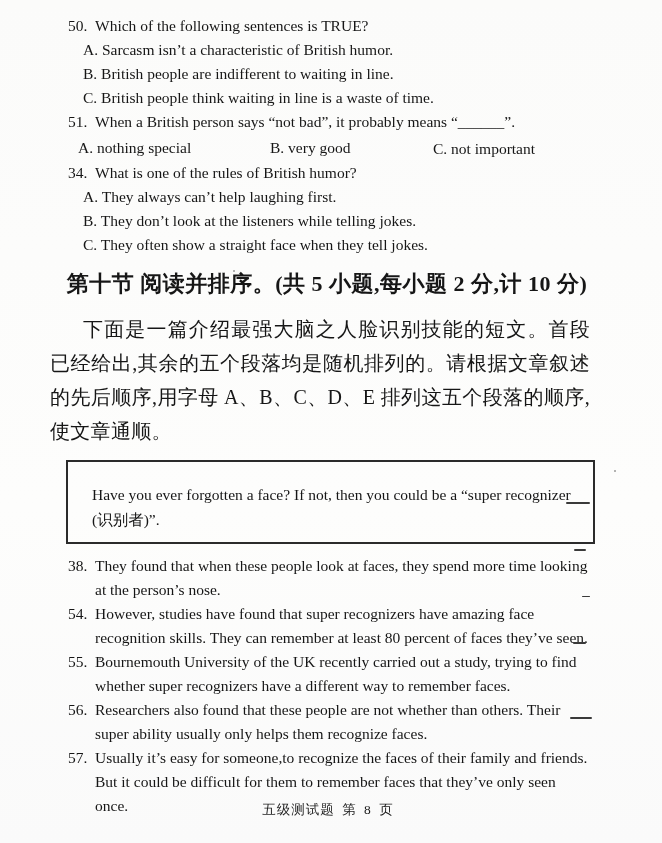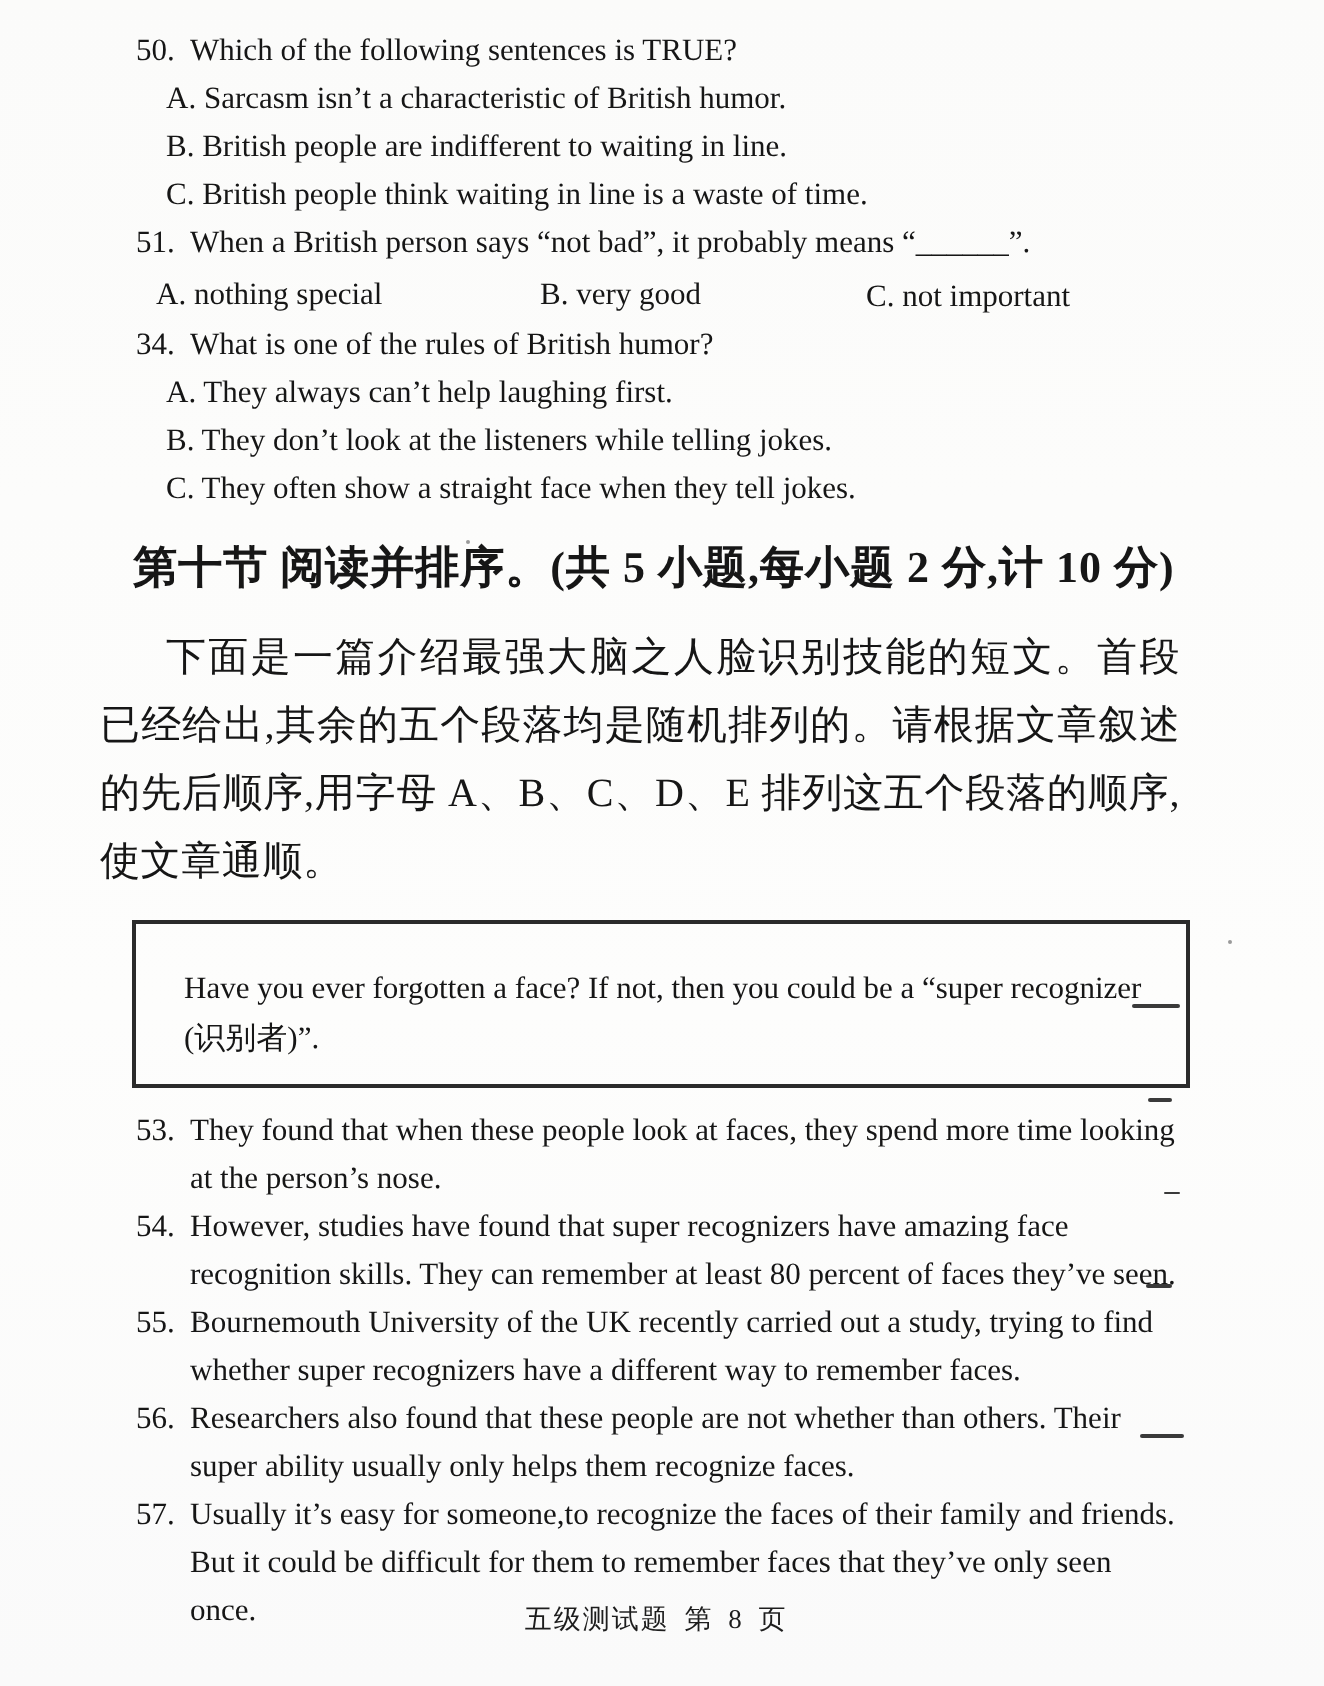--- a/index.html
+++ b/index.html
@@ -96,21 +96,21 @@
 
     <div class="sec-heading">第十节 阅读并排序。(共 5 小题,每小题 2 分,计 10 分)</div>
     <p class="instructions">下面是一篇介绍最强大脑之人脸识别技能的短文。首段已经给出,其余的五个段落均是随机排列的。请根据文章叙述的先后顺序,用字母 A、B、C、D、E 排列这五个段落的顺序,使文章通顺。</p>
 
     <div class="lead-box">
       <p>Have you ever forgotten a face? If not, then you could be a “super recognizer (识别者)”.</p>
     </div>
 
     <div class="ordering">
       <div class="ord">
-        <span class="qnum">53.</span>
+        <span class="qnum">38.</span>
         <span class="otext">They found that when these people look at faces, they spend more time looking at the person’s nose.</span>
       </div>
       <div class="ord">
         <span class="qnum">54.</span>
         <span class="otext">However, studies have found that super recognizers have amazing face recognition skills. They can remember at least 80 percent of faces they’ve seen.</span>
       </div>
       <div class="ord">
         <span class="qnum">55.</span>
         <span class="otext">Bournemouth University of the UK recently carried out a study, trying to find whether super recognizers have a different way to remember faces.</span>
       </div>

